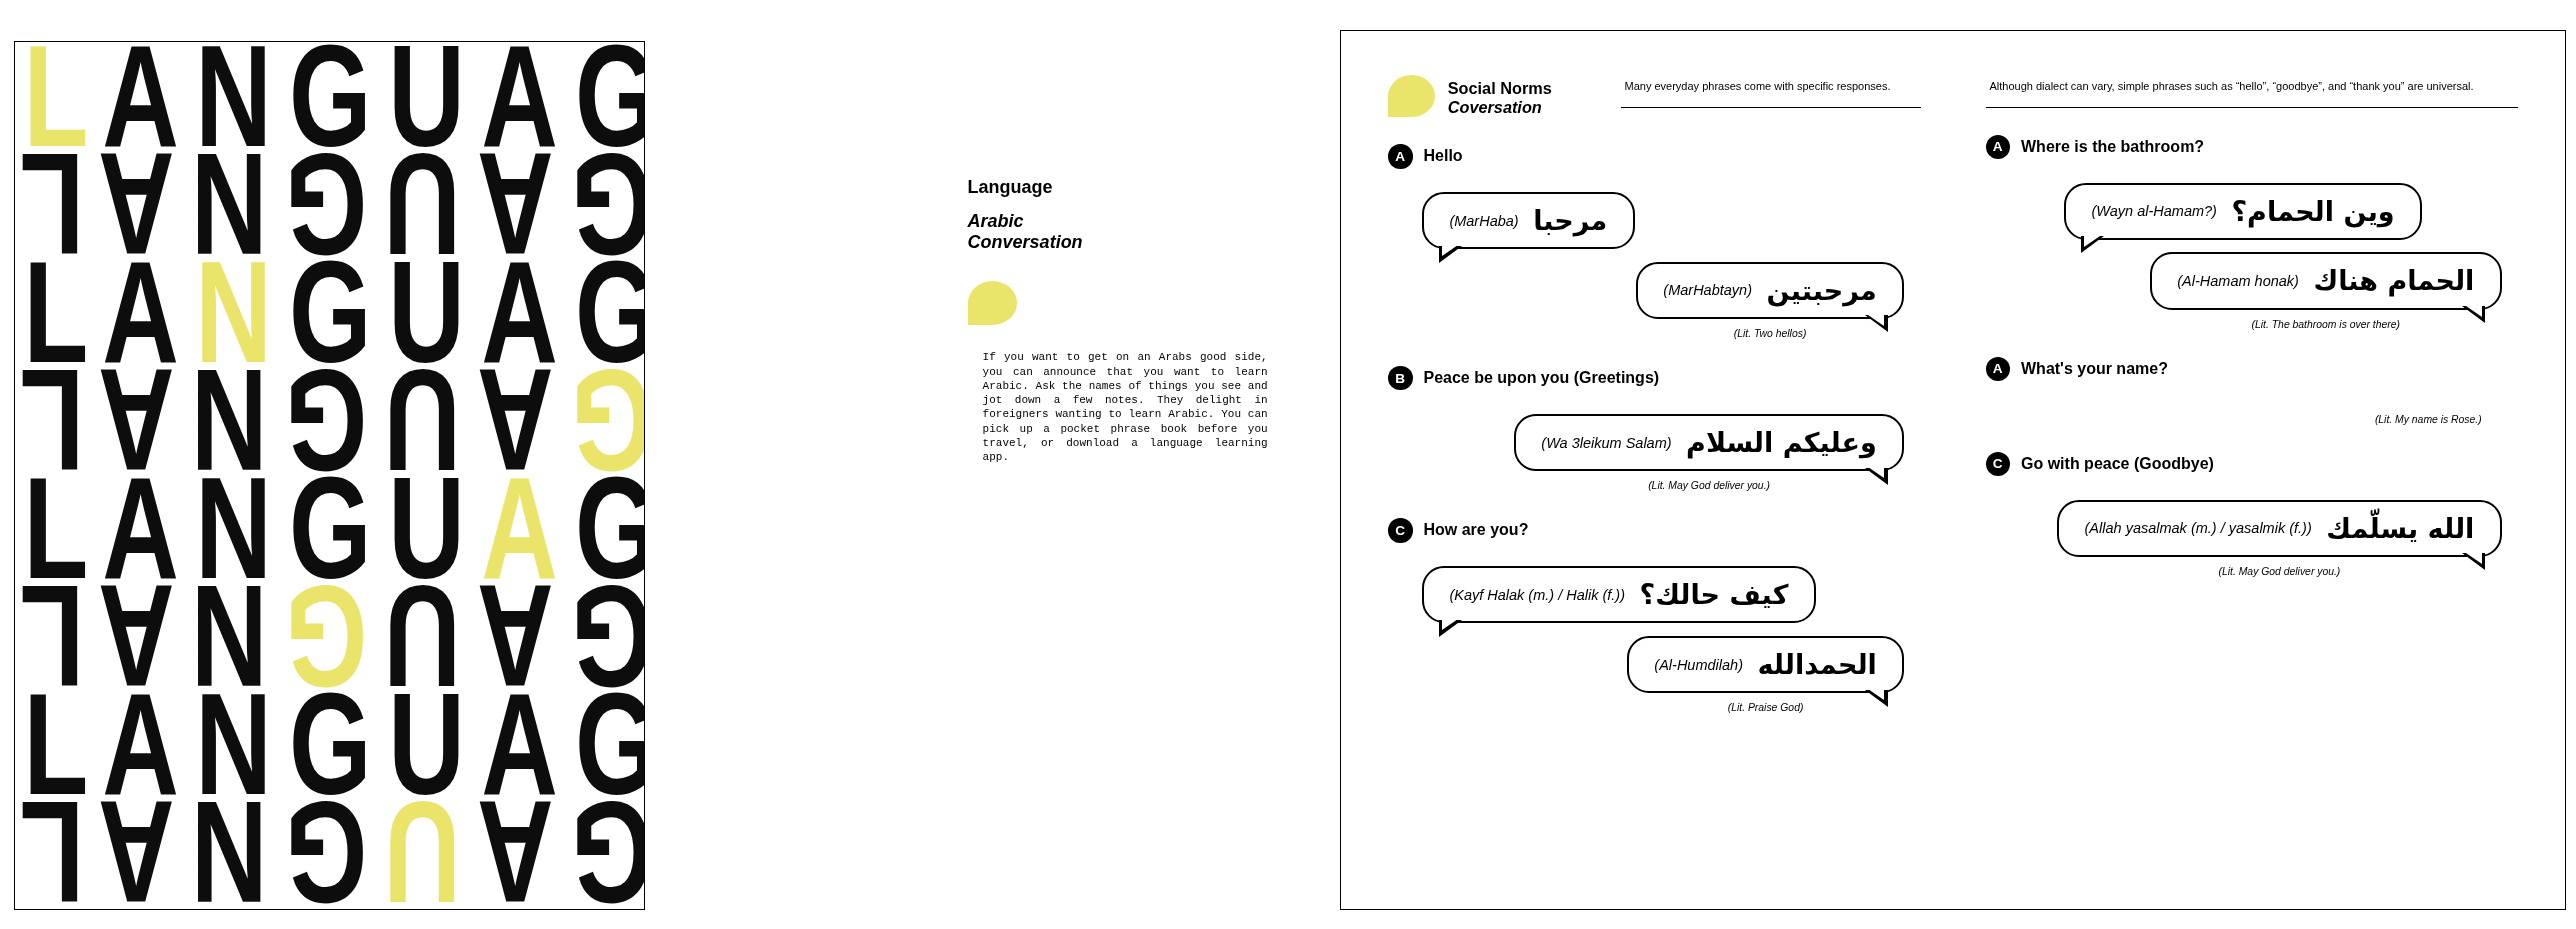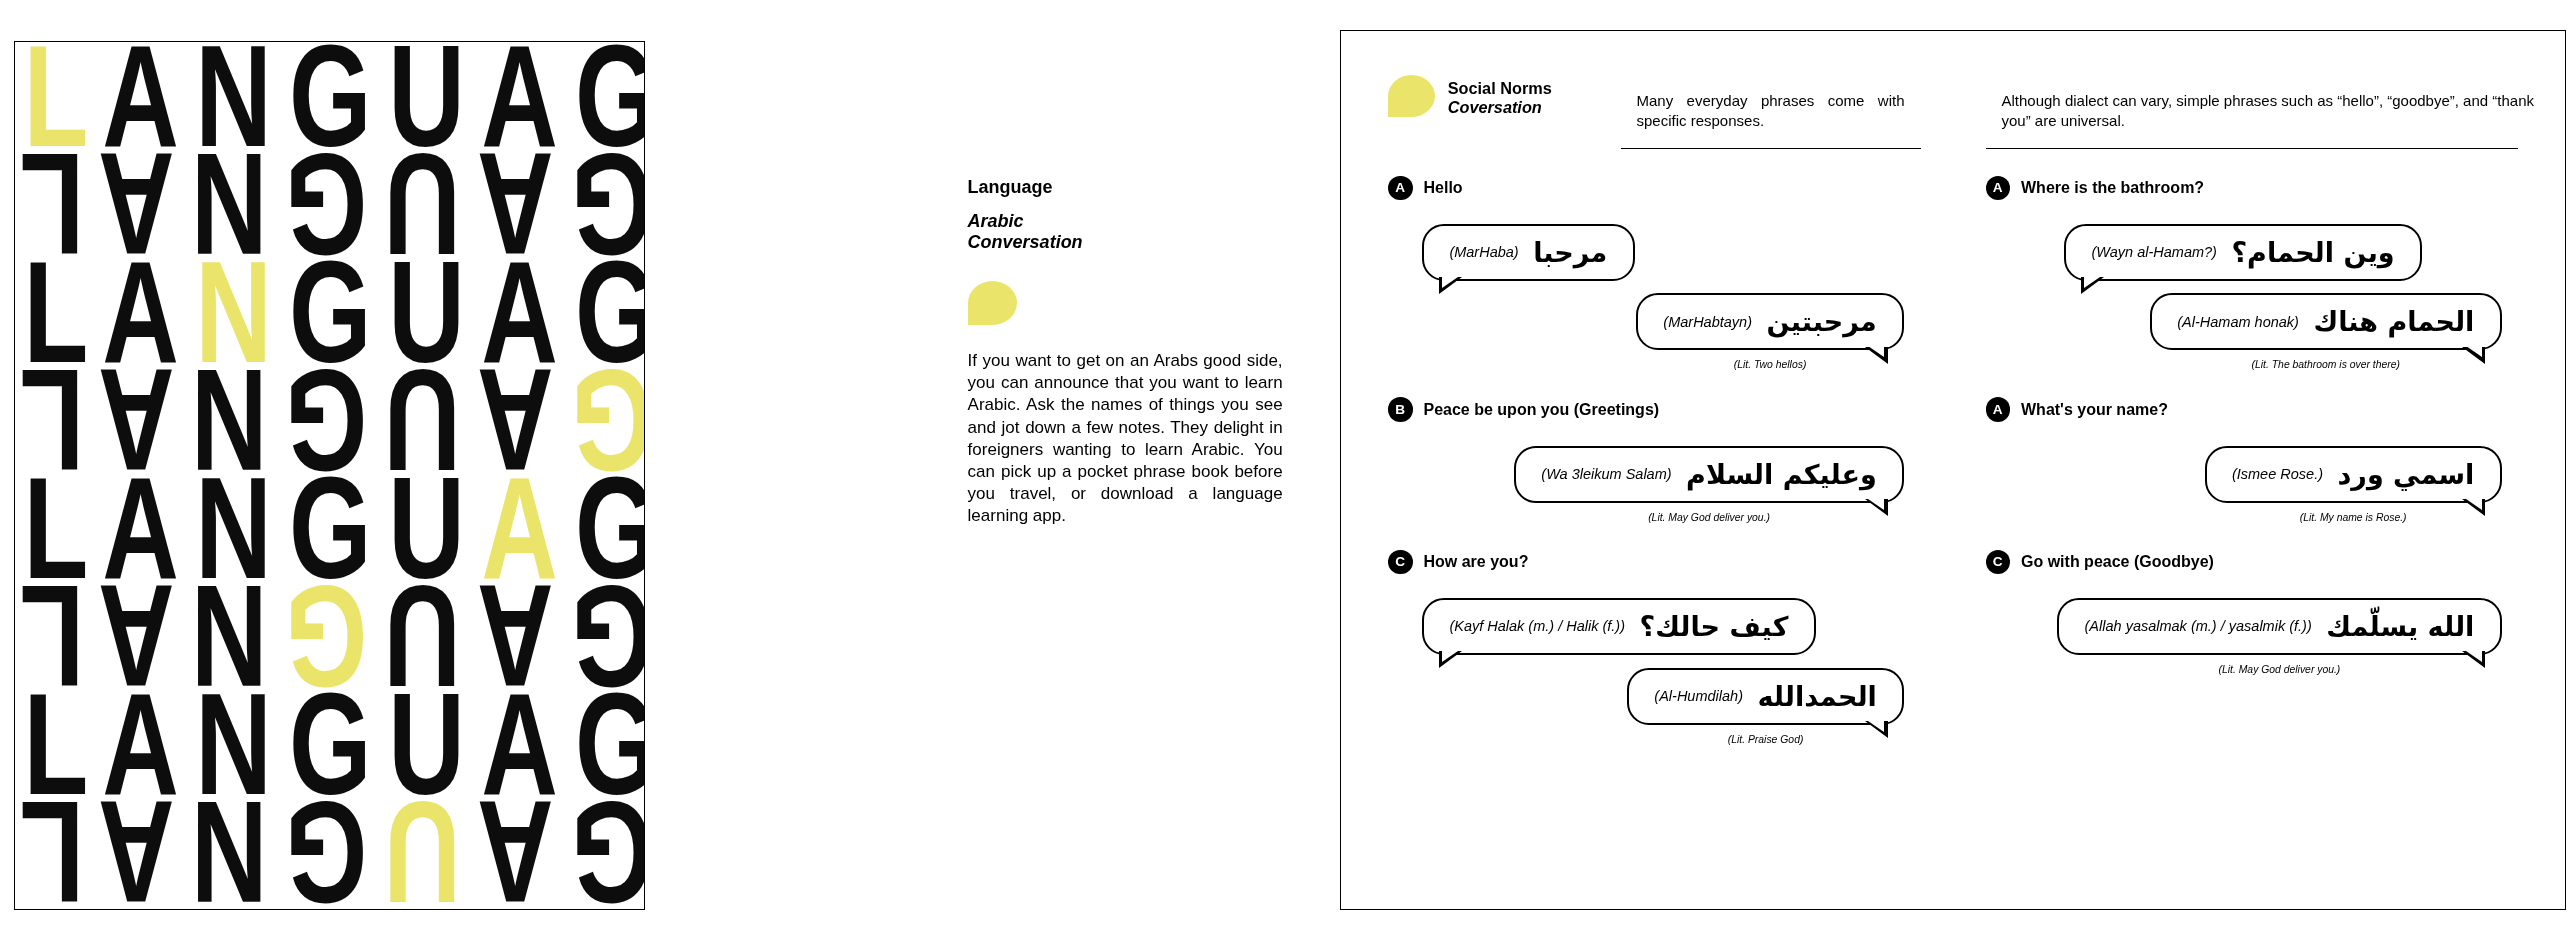--- a/index.html
+++ b/index.html
@@ -17,33 +17,33 @@
     display:block;font-weight:700;font-size:136px;line-height:108px;color:#0d0d0d;
     transform:scale(0.78,1.06);letter-spacing:-5.4px;
   }
   .art-row.flip .cell span{transform:scale(-0.78,-1.06);}
   .art-row .cell span.hl{color:var(--accent);}
   .left-text{position:absolute;left:954px;top:136px;width:315px;}
   .page-title{font-size:18px;font-weight:700;margin:0 0 12.7px 0;}
   .page-subtitle{font-size:18px;font-weight:700;font-style:italic;line-height:1.2;}
   .blob{width:49px;height:44px;background:var(--accent);border-radius:50% 50% 50% 0;}
   .left-text .blob{margin:27px 0 25.4px 0;}
-  .body-text{font-size:17px;line-height:1.3;text-align:justify;margin:0;}
+  .body-text{font-size:11px;line-height:1.3;text-align:justify;margin:15px;font-family:Liberation Mono, monospace;}
   
   .right-page{
     position:absolute;left:1340px;top:30px;width:1226px;height:880px;border:1.8px solid #000;
     box-sizing:border-box;display:flex;padding:44px 47px 27px 47px;gap:65px;background:#fff;
   }
   .col{flex:1;display:flex;flex-direction:column;min-width:0;}
   .col-head{display:flex;justify-content:space-between;align-items:flex-start;}
   .norms{display:flex;gap:12.7px;align-items:flex-start;}
   .norms .blob{width:47px;height:42px;}
   .norms-title{font-size:16.3px;font-weight:700;margin-top:3.6px;}
   .norms-sub{font-size:16.3px;font-weight:700;font-style:italic;}
-  .intro{font-size:15px;line-height:1.35;text-align:justify;margin:16px;}
+  .intro{font-size:11px;line-height:1.35;text-align:justify;margin:4px;}
   .intro-box{width:300px;}
   .rule{border-top:1.8px solid #000;margin-top:12.7px;}
   .col-head-right .intro{width:100%;}
   
   .item{display:flex;flex-direction:column;margin-top:27px;}
   .label-row{display:flex;align-items:center;gap:11px;margin-bottom:11px;}
   .marker{width:24.5px;height:24.5px;border-radius:50%;background:#000;color:#fff;font-weight:700;font-size:13.6px;display:flex;align-items:center;justify-content:center;flex:0 0 24.5px;}
   .item-label{font-size:16px;font-weight:700;}
   .bub-wrap{width:max-content;margin-top:12.7px;max-width:100%;}
   .align-left{align-self:flex-start;margin-left:34px;}
@@ -357,24 +357,20 @@
             </div>
             <div class="caption">(Lit. The bathroom is over there)</div>
           </div>
         </div>
         <div class="item">
           <div class="label-row">
             <span class="marker">A</span>
             <span class="item-label">What's your name?</span>
           </div>
           <div class="bub-wrap align-right">
-            <div class="bubble tail-right">
-              <span class="translit">(Ismee Rose.)</span>
-              <span class="arabic" dir="rtl">اسمي ورد</span>
-            </div>
             <div class="caption">(Lit. My name is Rose.)</div>
           </div>
         </div>
         <div class="item">
           <div class="label-row">
             <span class="marker">C</span>
             <span class="item-label">Go with peace (Goodbye)</span>
           </div>
           <div class="bub-wrap align-right">
             <div class="bubble tail-right">

